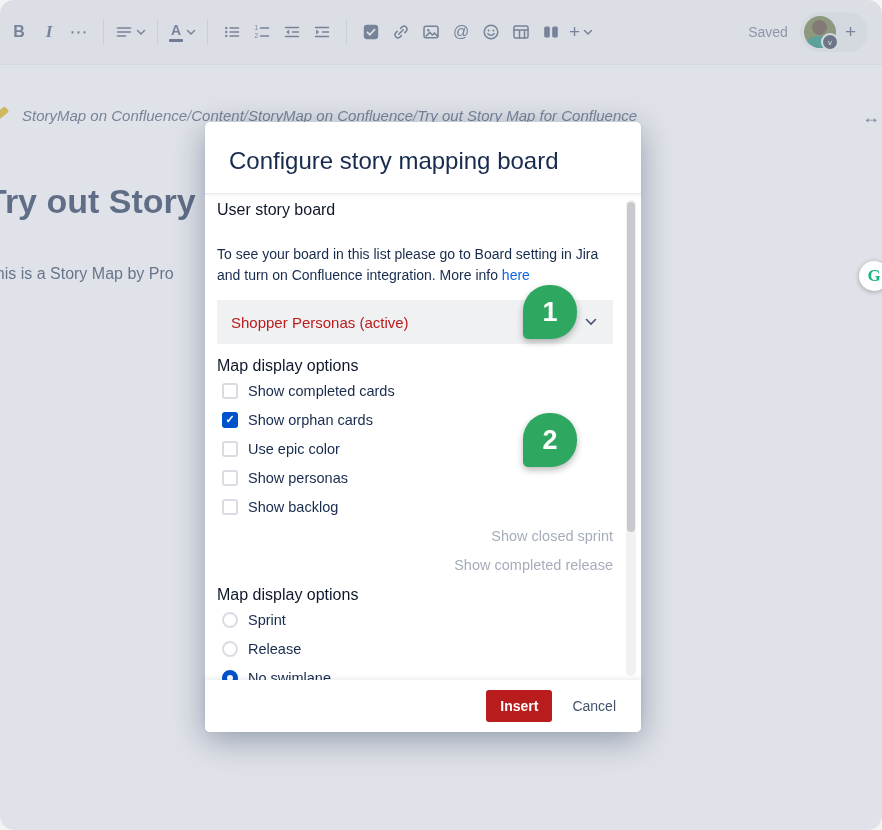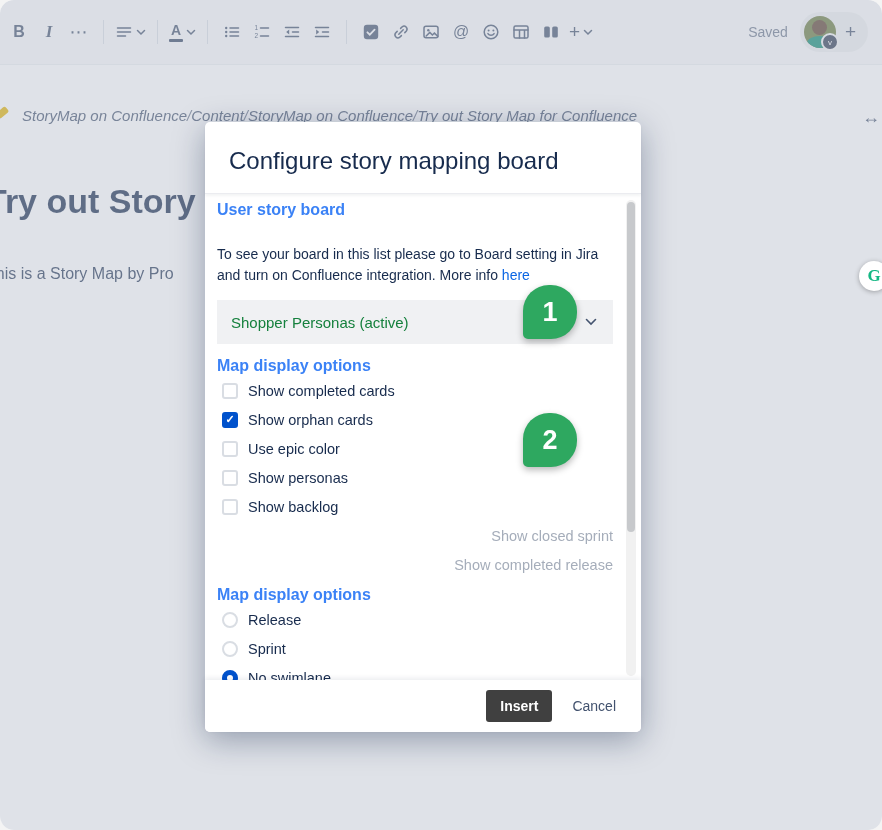--- a/index.html
+++ b/index.html
@@ -33,41 +33,41 @@
   .page-title{margin:58px 0 0 -14px;font-size:34px;font-weight:600;color:#172B4D;white-space:nowrap;}
   .page-para{margin:44px 0 0 -14px;font-size:16px;color:#243757;white-space:nowrap;}
   
   .overlay{position:absolute;inset:0;background:rgba(184,191,203,0.45);z-index:10;}
   .grammarly{position:absolute;right:-7px;top:261px;width:30px;height:30px;border-radius:50%;background:#fff;z-index:15;display:flex;align-items:center;justify-content:center;box-shadow:0 1px 5px rgba(0,0,0,0.3);color:#15b884;font-weight:700;font-size:17px;font-family:"Liberation Serif",serif;}
   
   .modal{position:absolute;left:205px;top:122px;width:436px;height:610px;background:#fff;border-radius:5px;box-shadow:0 8px 32px rgba(9,30,66,0.35);z-index:20;display:flex;flex-direction:column;box-sizing:border-box;}
   .modal-header{padding:24px 24px 17px;border-bottom:1px solid #ebecf0;box-shadow:0 2px 3px rgba(9,30,66,0.05);flex:none;border-radius:5px 5px 0 0;}
   .modal-title{font-size:24px;font-weight:500;color:#172B4D;line-height:30px;}
   .modal-body{flex:1;overflow:hidden;position:relative;padding:6px 28px 0 12px;}
-  .section-h{font-size:16px;font-weight:700;color:#3b82f6;height:20px;line-height:20px;}
+  .section-h{font-size:16px;font-weight:400;color:#0f172a;height:20px;line-height:20px;}
   .desc{font-size:14px;line-height:21px;color:#172B4D;margin-top:24px;max-width:430px;}
   .desc a{color:#0b66e4;text-decoration:none;cursor:pointer;}
-  .select{margin-top:12px;height:44px;background:#f0f1f3;border-radius:0;display:flex;align-items:center;justify-content:space-between;padding:0 16px 0 14px;font-size:15px;color:#15803d;cursor:pointer;}
+  .select{margin-top:12px;height:44px;background:#f0f1f3;border-radius:0;display:flex;align-items:center;justify-content:space-between;padding:0 16px 0 14px;font-size:15px;color:#b91c1c;cursor:pointer;}
   .opts-h1{margin-top:12px;}
   .opts-h2{margin-top:6px;}
   .opt-row{display:flex;align-items:center;gap:10px;height:29px;font-size:14.5px;color:#172B4D;padding-left:5px;cursor:pointer;}
   .chk{width:16px;height:16px;border:2px solid #d9dde3;border-radius:3px;background:#fff;box-sizing:border-box;display:flex;align-items:center;justify-content:center;flex:none;}
   .opt-row.checked .chk{background:#0052CC;border-color:#0052CC;}
   .opt-row.checked .chk::after{content:"✓";color:#fff;font-size:11px;font-weight:700;line-height:1;}
   .opt-row.disabled .chk{visibility:hidden;}
   .opt-row.disabled{color:#a5adba;cursor:default;justify-content:flex-end;}
   .radio{width:16px;height:16px;border:2px solid #d9dde3;border-radius:50%;background:#fff;box-sizing:border-box;flex:none;}
   .opt-row.selected .radio{border:5px solid #0052CC;}
   .step-badge{position:absolute;width:54px;height:54px;background:#2ea860;color:#fff;display:flex;align-items:center;justify-content:center;font-size:27px;font-weight:700;border-radius:26px 26px 26px 5px;box-shadow:0 3px 7px rgba(0,0,0,0.28);z-index:5;}
   .badge-1{left:318px;top:163px;}
   .badge-2{left:318px;top:291px;}
   .scroll-track{position:absolute;right:5px;top:78px;height:476px;width:10px;background:#f1f1f1;border-radius:5px;z-index:6;}
   .scroll-thumb{position:absolute;top:2px;left:1px;width:8px;height:330px;background:#c7c9cc;border-radius:4px;}
   .modal-footer{flex:none;height:52px;display:flex;align-items:center;justify-content:flex-end;gap:20px;padding:0 25px;box-shadow:0 -2px 5px rgba(9,30,66,0.08);background:#fff;border-radius:0 0 5px 5px;z-index:7;}
-  .btn-insert{background:#404040;color:#fff;border:none;border-radius:3px;height:32px;padding:0 14px;font-size:14px;font-weight:600;cursor:pointer;font-family:"Liberation Sans",sans-serif;}
+  .btn-insert{background:#b91c1c;color:#fff;border:none;border-radius:3px;height:32px;padding:0 14px;font-size:14px;font-weight:600;cursor:pointer;font-family:"Liberation Sans",sans-serif;}
   .btn-cancel{background:none;border:none;color:#42526E;font-size:14px;font-weight:500;cursor:pointer;font-family:"Liberation Sans",sans-serif;padding:0;}
 </style>
 </head>
 <body>
 
 <div class="app">
 
   <div class="toolbar">
     <button class="tbtn">
         <span class="bold-glyph">B</span>
@@ -256,25 +256,25 @@
         </label>
       <label class="opt-row disabled">
           <span class="chk"></span>
           <span>Show completed release</span>
         </label>
 
       <div class="section-h opts-h2">Map display options</div>
 
       <label class="opt-row">
           <span class="radio"></span>
+          <span>Sprint</span>
+        </label>
+      <label class="opt-row">
+          <span class="radio"></span>
           <span>Release</span>
-        </label>
-      <label class="opt-row">
-          <span class="radio"></span>
-          <span>Sprint</span>
         </label>
       <label class="opt-row selected">
           <span class="radio"></span>
           <span>No swimlane</span>
         </label>
     </div>
 
     <div class="step-badge badge-1">1</div>
     <div class="step-badge badge-2">2</div>
 

